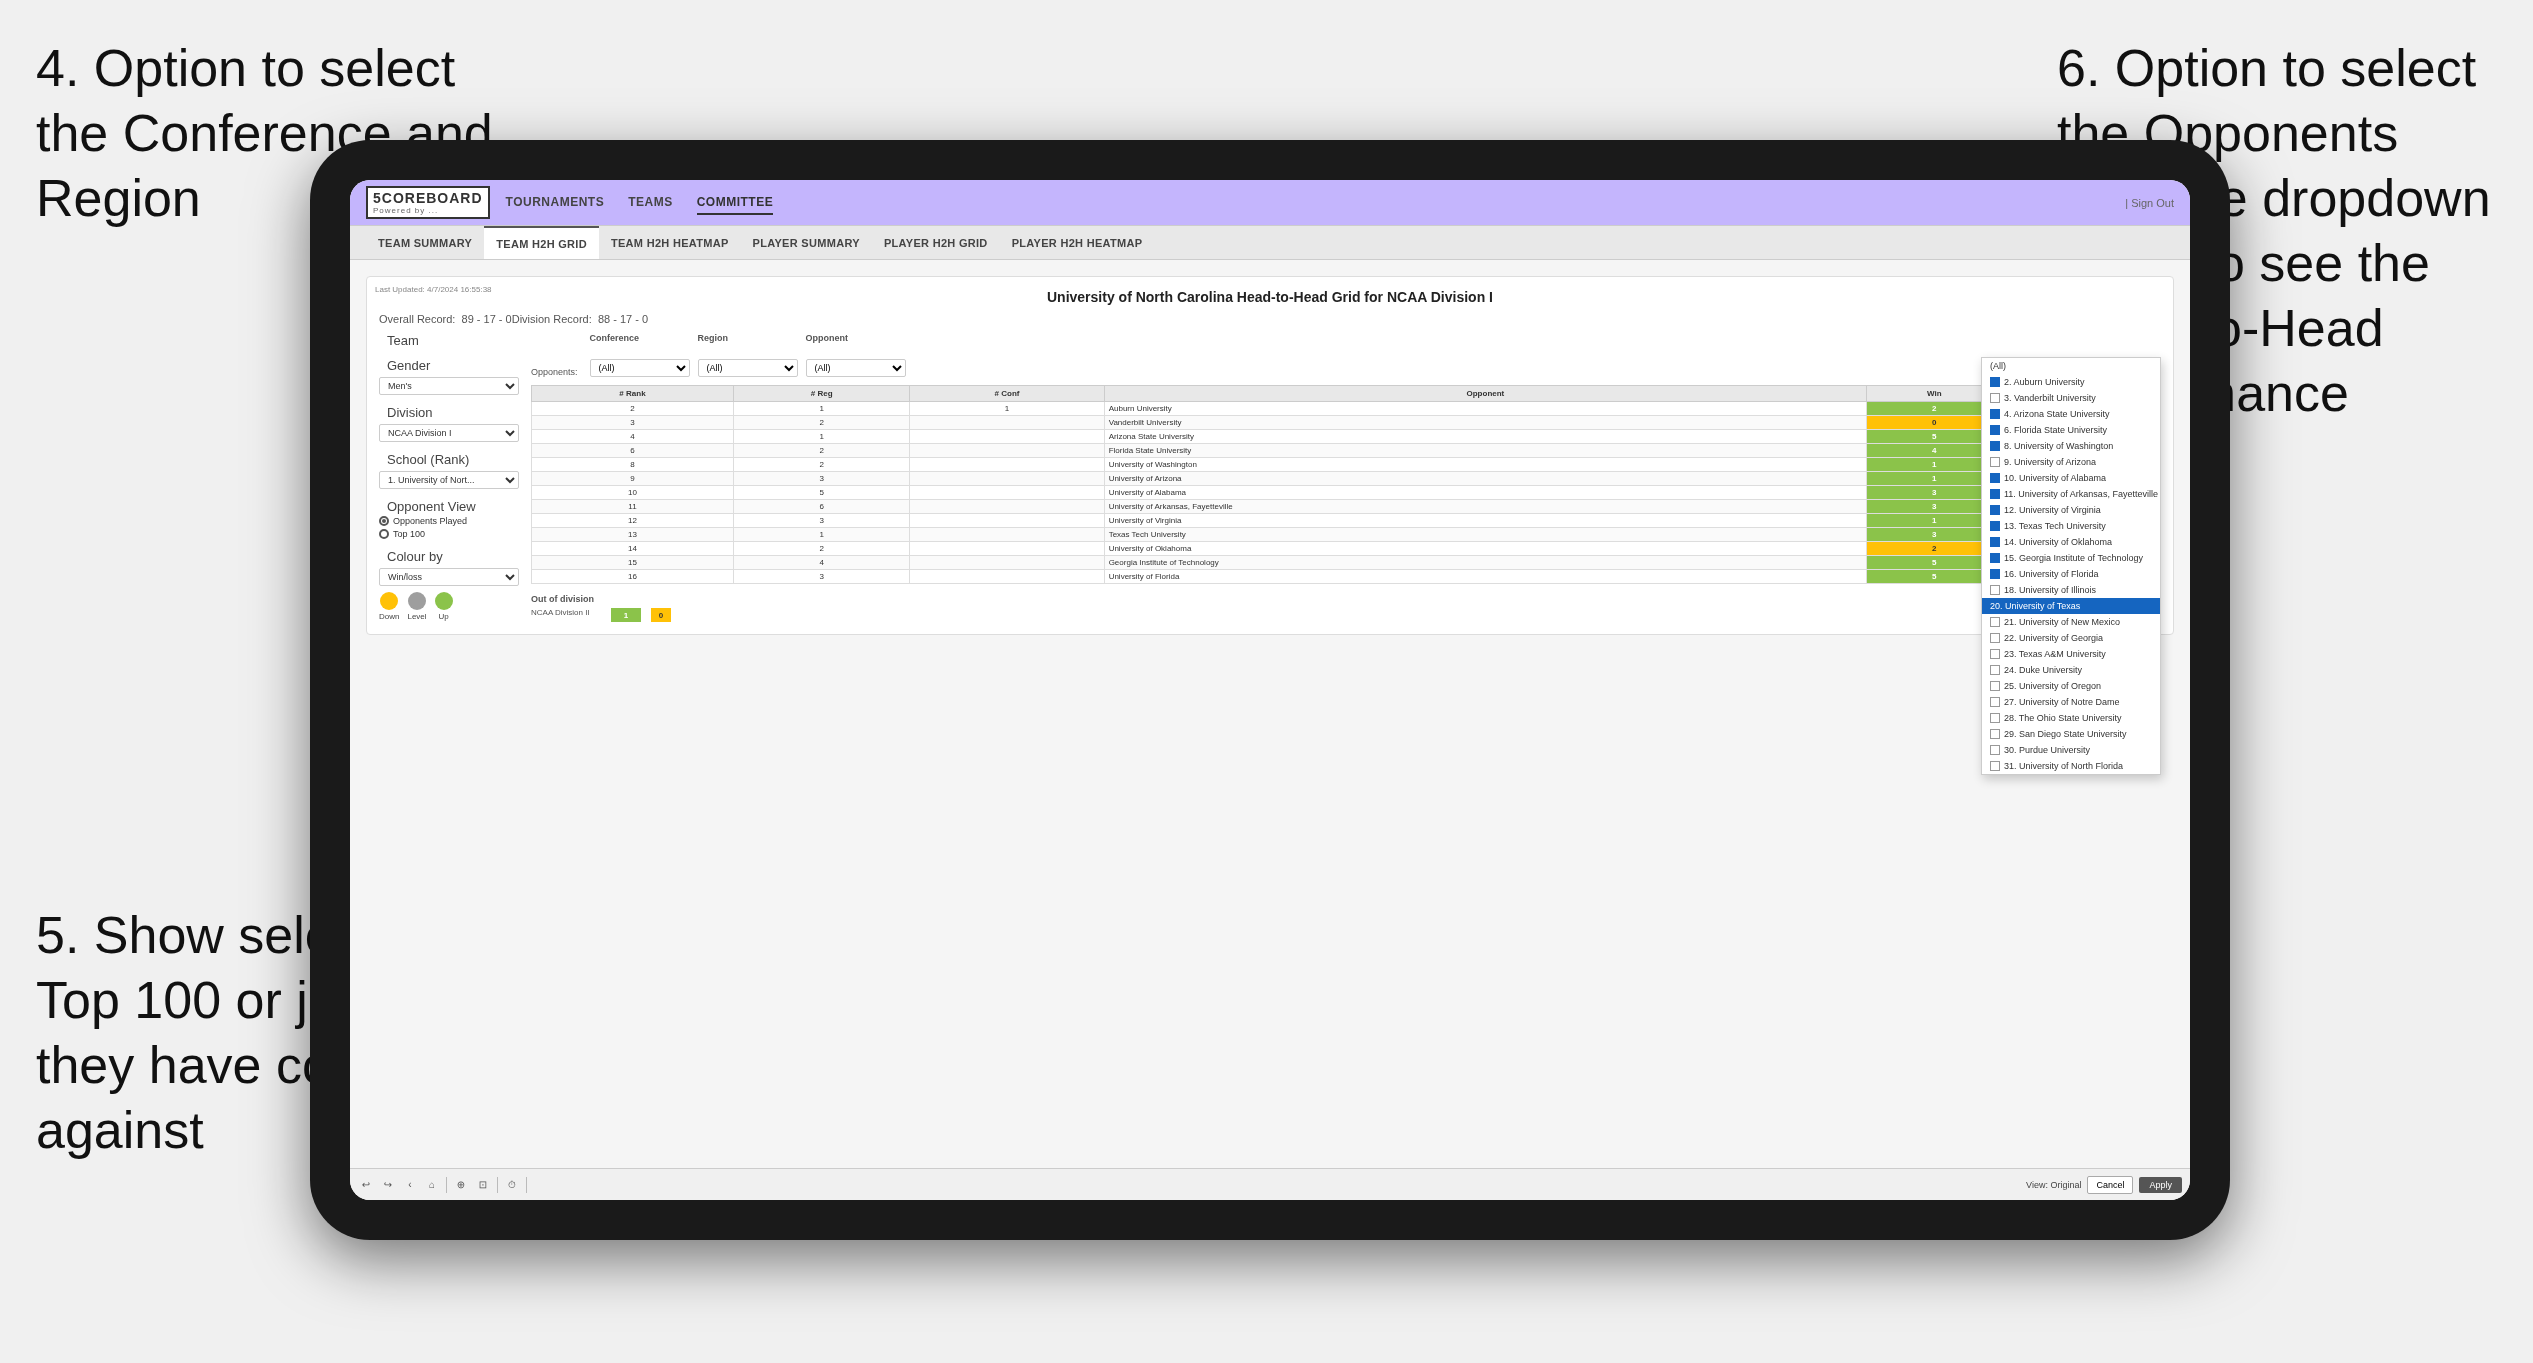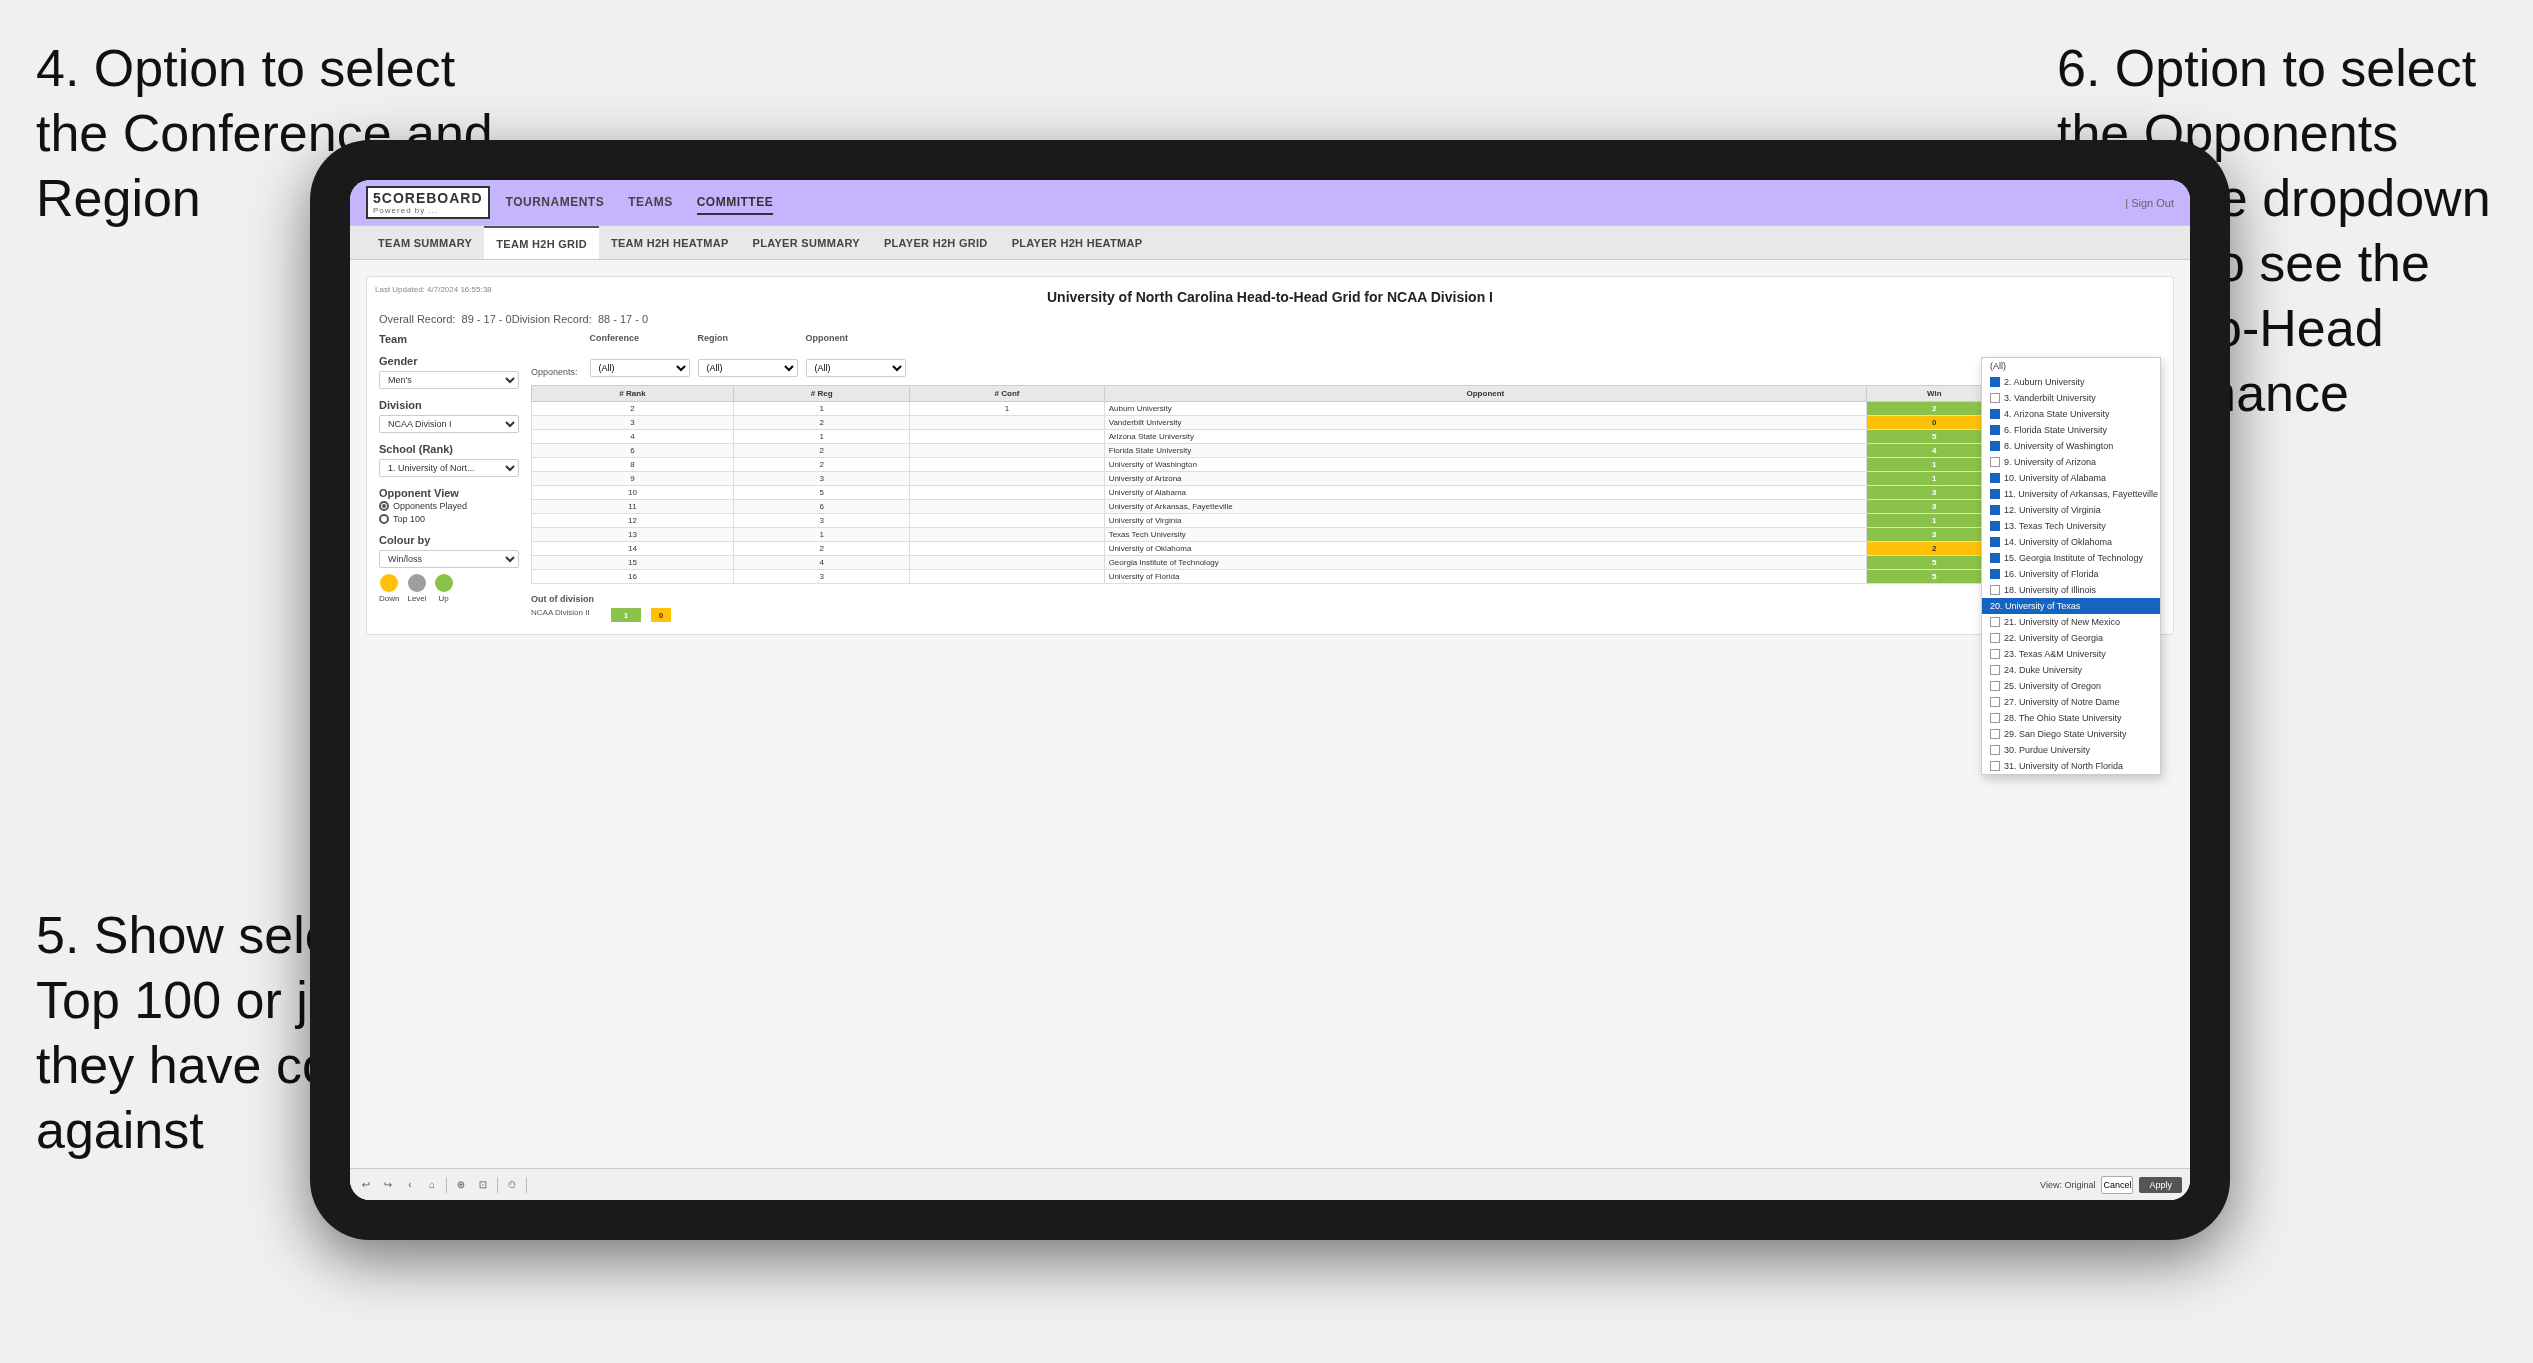--- a/index.html
+++ b/index.html
@@ -183,24 +183,25 @@
 
     .right-panel {
       flex: 1;
     }
 
     .field-group {
       margin-bottom: 10px;
     }
 
     .field-label {
-      font-size: 11px;
-      font-weight: 700;
+      font-size: 13px;
+      font-weight: 400;
       color: #444;
       margin-bottom: 2px;
+      margin-left: 8px;
     }
 
     .field-select {
       width: 100%;
       font-size: 9px;
       padding: 2px 4px;
       border: 1px solid #ccc;
       background: #fff;
       border-radius: 2px;
       color: #333;
@@ -436,21 +437,21 @@
     }
 
     .view-label {
       font-size: 9px;
       color: #444;
       margin-left: auto;
     }
 
     .btn-cancel {
       font-size: 9px;
-      padding: 3px 1px;
+      padding: 3px 8px;
       background: #fff;
       border: 1px solid #aaa;
       cursor: pointer;
       border-radius: 2px;
     }
 
     .btn-apply {
       font-size: 9px;
       padding: 3px 10px;
       background: #555;

